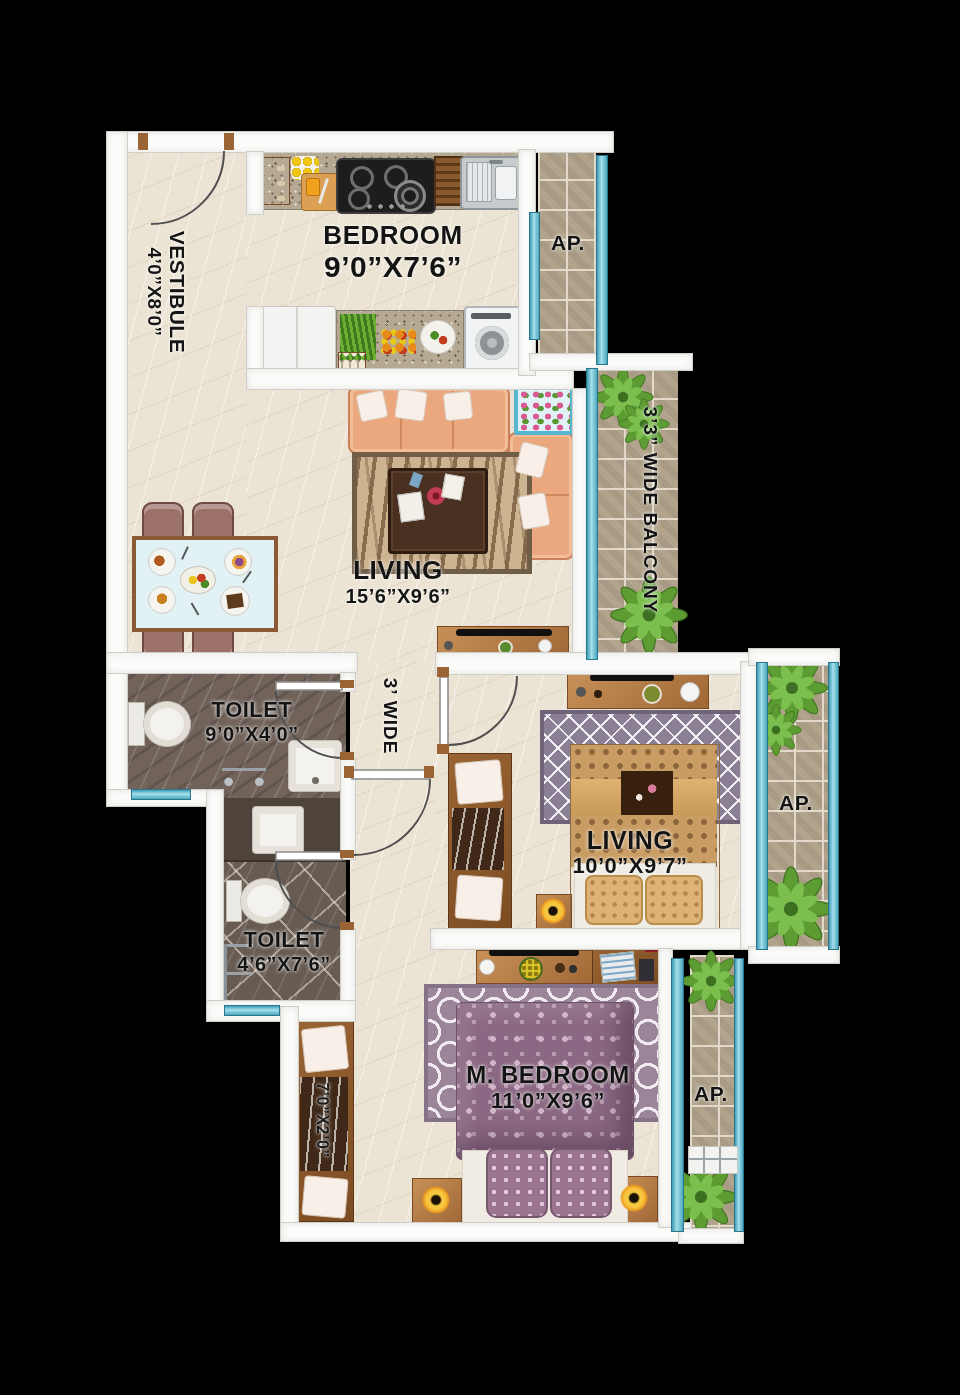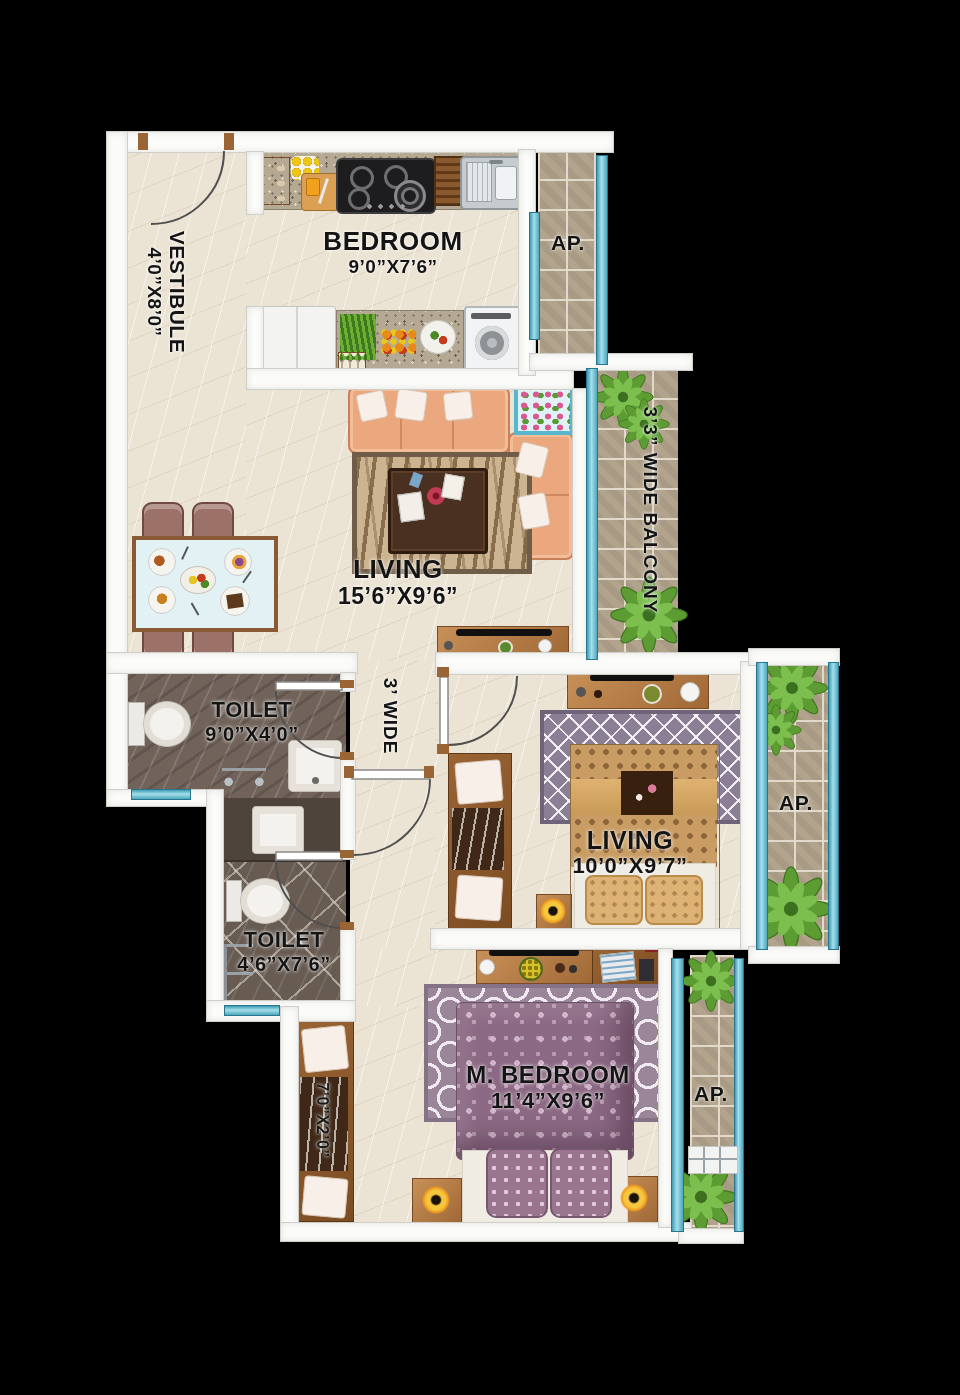--- a/index.html
+++ b/index.html
@@ -316,31 +316,31 @@
         <rect x="437" y="744" width="12" height="10"></rect>
     </g>
   </svg>
 
   <div class="ab lbl vt" style="left:167px;top:292px;font-size:21px">
     <span>VESTIBULE</span>
     <span class="d" style="font-size:19px">4’0”X8’0”</span>
   </div>
   <div class="ab lbl" style="left:393px;top:252px;font-size:26px">
     <span>BEDROOM</span>
-    <span class="d" style="font-size:19px">9’0”X7’6”</span>
+    <span class="d" style="font-size:30px">9’0”X7’6”</span>
   </div>
   <div class="ab lbl" style="left:568px;top:243px;font-size:21px">
     <span>AP.</span>
   </div>
   <div class="ab lbl vt" style="left:650px;top:510px;font-size:19px;letter-spacing:1px">
     <span>3’3” WIDE BALCONY</span>
   </div>
   <div class="ab lbl" style="left:398px;top:582px;font-size:26px">
     <span>LIVING</span>
-    <span class="d" style="font-size:23px">15’6”X9’6”</span>
+    <span class="d" style="font-size:20px">15’6”X9’6”</span>
   </div>
   <div class="ab lbl vt" style="left:390px;top:716px;font-size:19px;letter-spacing:1px">
     <span>3’ WIDE</span>
   </div>
   <div class="ab lbl" style="left:252px;top:722px;font-size:22px">
     <span>TOILET</span>
     <span class="d" style="font-size:20px">9’0”X4’0”</span>
   </div>
   <div class="ab lbl" style="left:284px;top:952px;font-size:22px">
     <span>TOILET</span>
@@ -348,21 +348,21 @@
   </div>
   <div class="ab lbl" style="left:630px;top:852px;font-size:25px">
     <span>LIVING</span>
     <span class="d" style="font-size:22px">10’0”X9’7”</span>
   </div>
   <div class="ab lbl" style="left:796px;top:803px;font-size:21px">
     <span>AP.</span>
   </div>
   <div class="ab lbl" style="left:548px;top:1088px;font-size:24px">
     <span>M. BEDROOM</span>
-    <span class="d" style="font-size:22px">11’4”X9’6”</span>
+    <span class="d" style="font-size:22px">11’0”X9’6”</span>
   </div>
   <div class="ab lbl vt" style="left:322px;top:1120px;font-size:16px;color:#1a1a1a">
     <span>7’0”X2’0”</span>
   </div>
   <div class="ab lbl" style="left:711px;top:1094px;font-size:21px">
     <span>AP.</span>
   </div>
 
   <svg style="position:absolute;width:0;height:0">
     <defs>

